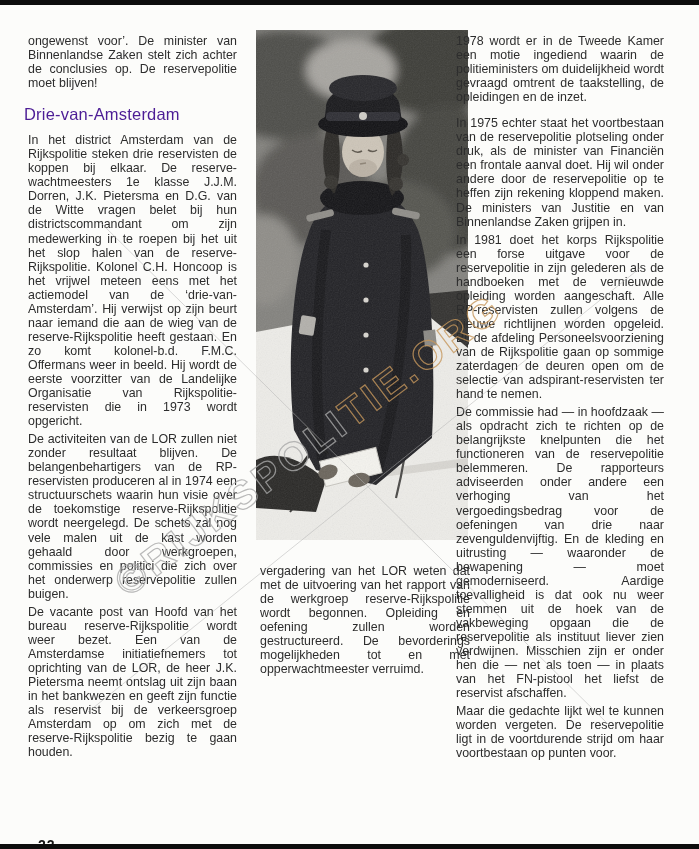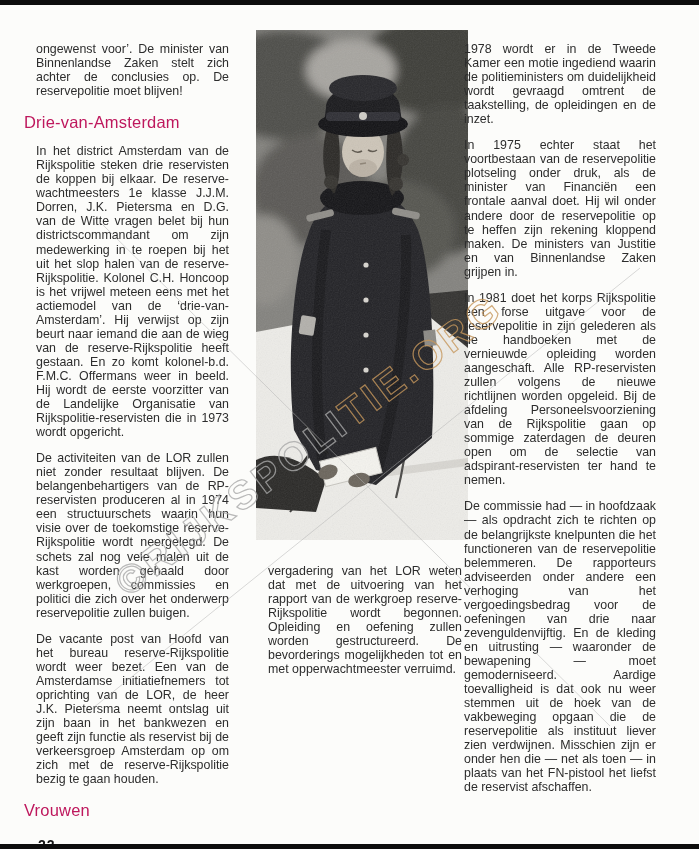--- a/index.html
+++ b/index.html
@@ -9,27 +9,27 @@
     font-family:"Liberation Sans","DejaVu Sans",sans-serif;
   }
   .bar{position:absolute;left:0;width:699px;height:5px;background:#0d0d0d;z-index:6;}
   .bar-top{top:0;}
   .bar-bottom{top:844px;}
   .col{
     position:absolute;top:30px;
     font-size:12.4px;line-height:14.05px;color:#2d2d2d;
     text-align:justify;hyphens:auto;-webkit-hyphens:auto;
   }
-  .col p{margin:12px;}
+  .col p{margin:4px;}
   .col-left{left:24px;width:217px;}
   .col-mid{left:256px;width:218px;}
   .col-right{left:452px;width:216px;}
   .pgap{margin-top:12px !important;}
   h2{
-    font-size:16.5px;font-weight:400;color:#be185d;
+    font-size:16.5px;font-weight:400;color:#4c1d95;
     margin:14px 0 9px 0;text-align:left;line-height:20px;letter-spacing:.2px;
   }
   .photo{
     width:212px;height:510px;margin:0 0 24px 0;overflow:hidden;background:#8a8a86;
   }
   .pagenum{
     position:absolute;left:38px;top:837px;z-index:1;
     font-weight:700;font-size:14px;color:#141414;letter-spacing:1px;
   }
   .watermark{position:absolute;left:0;top:0;z-index:5;pointer-events:none;}
@@ -47,21 +47,20 @@
 <div class="page">
 
   <div class="bar bar-top"></div>
 
   <div class="col col-left">
     <p>ongewenst voor’. De minister van Binnenlandse Zaken stelt zich achter de conclusies op. De reservepolitie moet blijven!</p>
     <h2>Drie-van-Amsterdam</h2>
     <p>In het district Amsterdam van de Rijkspolitie steken drie reservisten de koppen bij elkaar. De reserve-wachtmeesters 1e klasse J.J.M. Dorren, J.K. Pietersma en D.G. van de Witte vragen belet bij hun districtscommandant om zijn medewerking in te roepen bij het uit het slop halen van de reserve-Rijkspolitie. Kolonel C.H. Honcoop is het vrijwel meteen eens met het actiemodel van de ‘drie-van-Amsterdam’. Hij verwijst op zijn beurt naar iemand die aan de wieg van de reserve-Rijkspolitie heeft gestaan. En zo komt kolonel-b.d. F.M.C. Offermans weer in beeld. Hij wordt de eerste voorzitter van de Landelijke Organisatie van Rijkspolitie-reservisten die in 1973 wordt opgericht.</p>
     <p>De activiteiten van de LOR zullen niet zonder resultaat blijven. De belangenbehartigers van de RP-reservisten produceren al in 1974 een structuurschets waarin hun visie over de toekomstige reserve-Rijkspolitie wordt neergelegd. De schets zal nog vele malen uit de kast worden gehaald door werkgroepen, commissies en politici die zich over het onderwerp reservepolitie zullen buigen.</p>
     <p>De vacante post van Hoofd van het bureau reserve-Rijkspolitie wordt weer bezet. Een van de Amsterdamse initiatiefnemers tot oprichting van de LOR, de heer J.K. Pietersma neemt ontslag uit zijn baan in het bankwezen en geeft zijn functie als reservist bij de verkeersgroep Amsterdam op om zich met de reserve-Rijkspolitie bezig te gaan houden.</p>
-    <h2>Vrouwen</h2>
   </div>
 
   <div class="col col-mid">
     <div class="photo">
       <svg width="212" height="510" viewBox="0 0 212 510" role="img">
         <defs>
           <filter id="blurBg">
               <feGaussianBlur stdDeviation="5"></feGaussianBlur>
             </filter>
           <filter id="grain">
@@ -143,20 +142,21 @@
       </svg>
     </div>
     <p>vergadering van het LOR weten dat met de uitvoering van het rapport van de werkgroep reserve-Rijkspolitie wordt begonnen. Opleiding en oefening zullen worden gestructureerd. De bevorderings mogelijkheden tot en met opperwachtmeester verruimd.</p>
   </div>
 
   <div class="col col-right">
     <p>1978 wordt er in de Tweede Kamer een motie ingediend waarin de politieministers om duidelijkheid wordt gevraagd omtrent de taakstelling, de opleidingen en de inzet.</p>
     <p class="pgap">In 1975 echter staat het voortbestaan van de reservepolitie plotseling onder druk, als de minister van Financiën een frontale aanval doet. Hij wil onder andere door de reservepolitie op te heffen zijn rekening kloppend maken. De ministers van Justitie en van Binnenlandse Zaken grijpen in.</p>
     <p>In 1981 doet het korps Rijkspolitie een forse uitgave voor de reservepolitie in zijn gelederen als de handboeken met de vernieuwde opleiding worden aangeschaft. Alle RP-reservisten zullen volgens de nieuwe richtlijnen worden opgeleid. Bij de afdeling Personeelsvoorziening van de Rijkspolitie gaan op sommige zaterdagen de deuren open om de selectie van adspirant-reservisten ter hand te nemen.</p>
     <p>De commissie had — in hoofdzaak — als opdracht zich te richten op de belangrijkste knelpunten die het functioneren van de reservepolitie belemmeren. De rapporteurs adviseerden onder andere een verhoging van het vergoedingsbedrag voor de oefeningen van drie naar zevenguldenvijftig. En de kleding en uitrusting — waaronder de bewapening — moet gemoderniseerd. Aardige toevalligheid is dat ook nu weer stemmen uit de hoek van de vakbeweging opgaan die de reservepolitie als instituut liever zien verdwijnen. Misschien zijn er onder hen die — net als toen — in plaats van het FN-pistool het liefst de reservist afschaffen.</p>
+    <p>Maar die gedachte lijkt wel te kunnen worden vergeten. De reservepolitie ligt in de voortdurende strijd om haar voortbestaan op punten voor.</p>
   </div>
 
   <div class="pagenum">22</div>
 
   <svg class="watermark" width="699" height="849" viewBox="0 0 699 849">
     <line class="wm-line" x1="100" y1="222" x2="610" y2="726"></line>
     <line class="wm-line" x1="88" y1="712" x2="640" y2="268"></line>
     <text class="wm-text" transform="translate(128,598) rotate(-37)">
       <tspan>©RIJKSPOLI</tspan><tspan class="wm-tan">TIE.ORG</tspan>
     </text>

